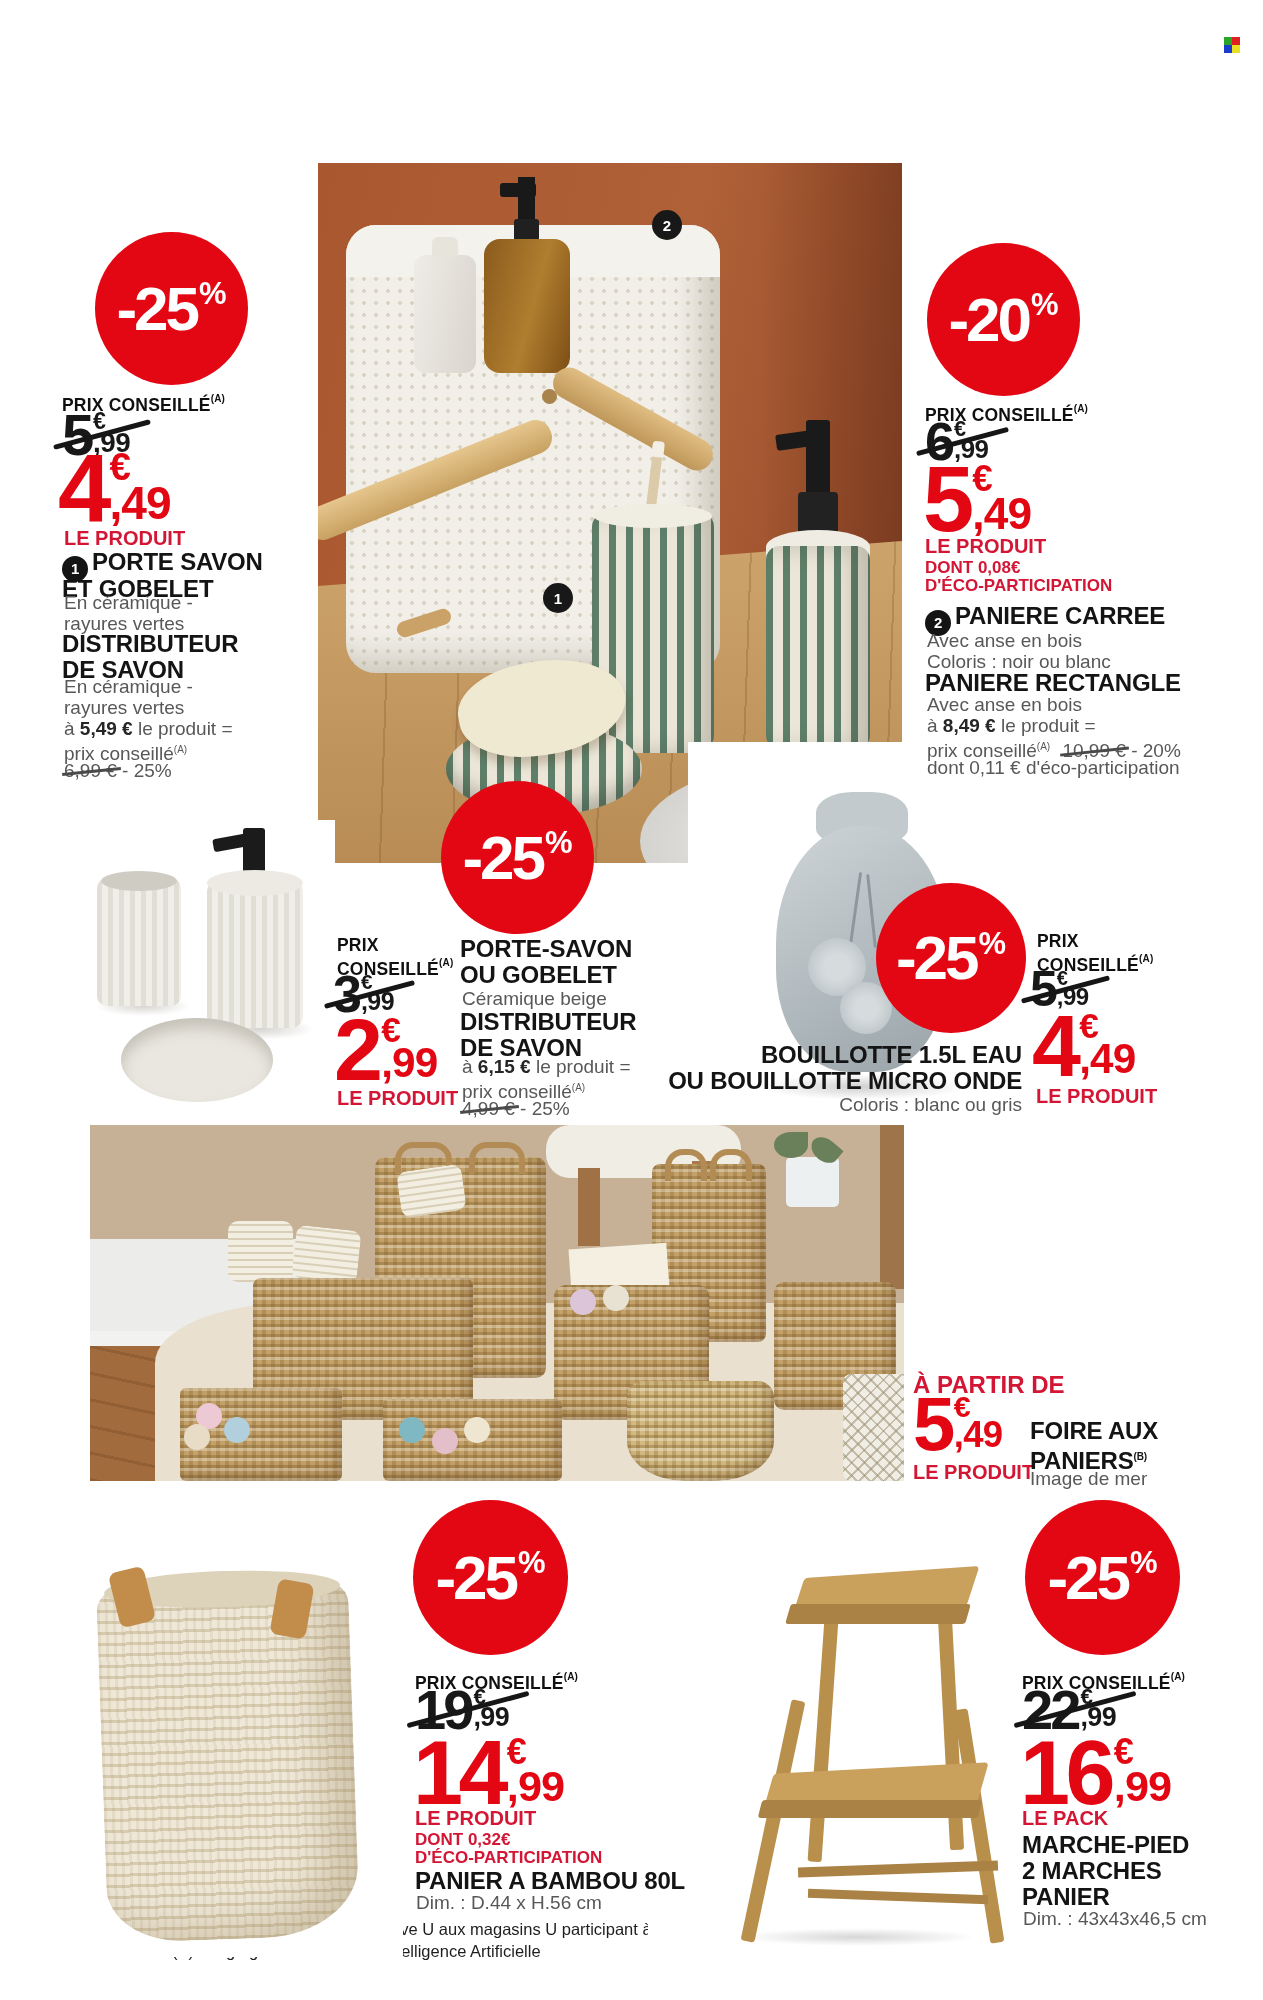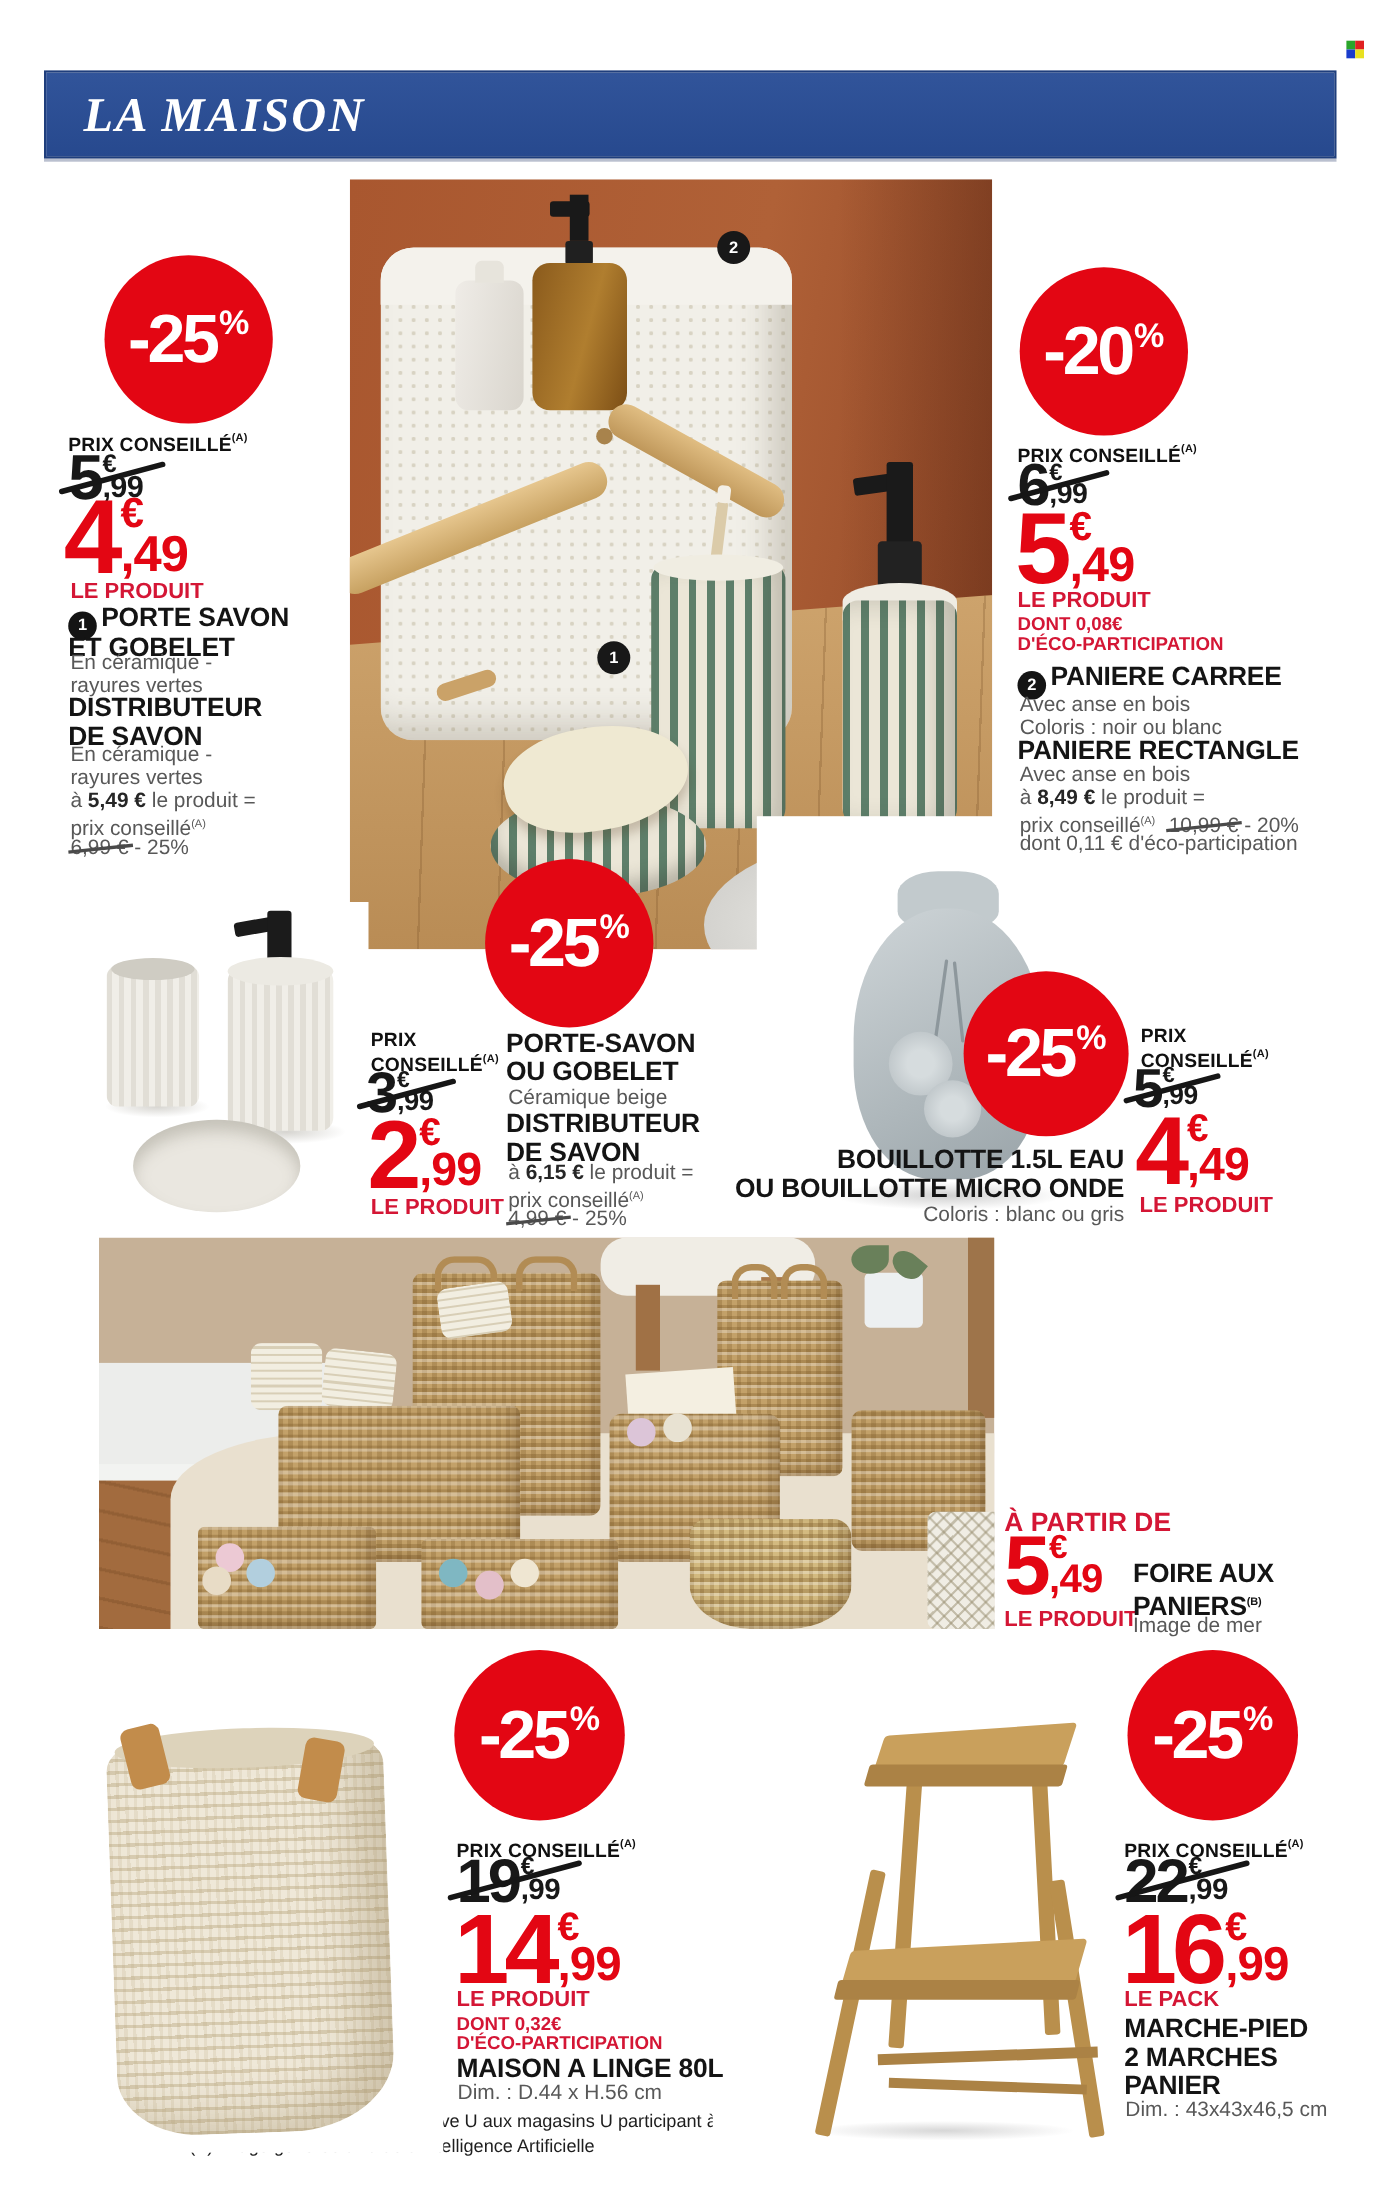--- a/index.html
+++ b/index.html
@@ -190,23 +190,20 @@
 
 <div class="page">
 
   <div class="cmark">
     <span style="background:#2aa52a"></span>
     <span style="background:#e02020"></span>
     <span style="background:#1a3ccc"></span>
     <span style="background:#e8e020"></span>
   </div>
 
-  <div class="banner">
-    <div class="banner-title">LA MAISON</div>
-  </div>
 
   <div class="photo-top">
     <div class="pt-wall"></div>
     <div class="pt-corner"></div>
     <div class="pt-floor"></div>
     <div class="pt-basket"></div>
     <div class="pt-strap1"></div>
     <div class="pt-strap2"></div>
     <div class="pt-rivet"></div>
     <div class="pt-white-bottle"></div>
@@ -480,21 +477,21 @@
   <div class="price new" style="left:413px;top:1738px;font-size:90px">
     <span class="eu">14</span>
     <span class="col">
         <span class="cur">€</span>
         <span class="ct">,99</span>
       </span>
   </div>
   <div class="t-red" style="left:415px;top:1808px;font-size:20px">LE PRODUIT</div>
   <div class="t-red" style="left:415px;top:1829px;font-size:17px">DONT 0,32€</div>
   <div class="t-red" style="left:415px;top:1847px;font-size:17px">D'ÉCO-PARTICIPATION</div>
-  <div class="t-bold" style="left:415px;top:1868px">MAISON A LINGE 80L</div>
+  <div class="t-bold" style="left:415px;top:1868px">PANIER A BAMBOU 80L</div>
   <div class="t-gray" style="left:416px;top:1892px">Dim. : D.44 x H.56 cm</div>
 
   <div class="photo-st">
     <div class="st-shadow"></div>
     <div class="st-leg" style="left:168px;top:60px;height:244px;transform:rotate(4deg)"></div>
     <div class="st-leg" style="left:296px;top:58px;height:234px;transform:rotate(-3deg)"></div>
     <div class="st" style="left:150px;top:14px;width:175px;height:40px;transform:skew(-18deg,-4deg);border-radius:4px"></div>
     <div class="st-dark" style="left:140px;top:46px;width:180px;height:20px;transform:skewX(-16deg);border-radius:3px"></div>
     <div class="st-leg" style="left:118px;top:140px;height:246px;transform:rotate(12deg)"></div>
     <div class="st-leg" style="left:324px;top:150px;height:236px;transform:rotate(-9deg)"></div>

